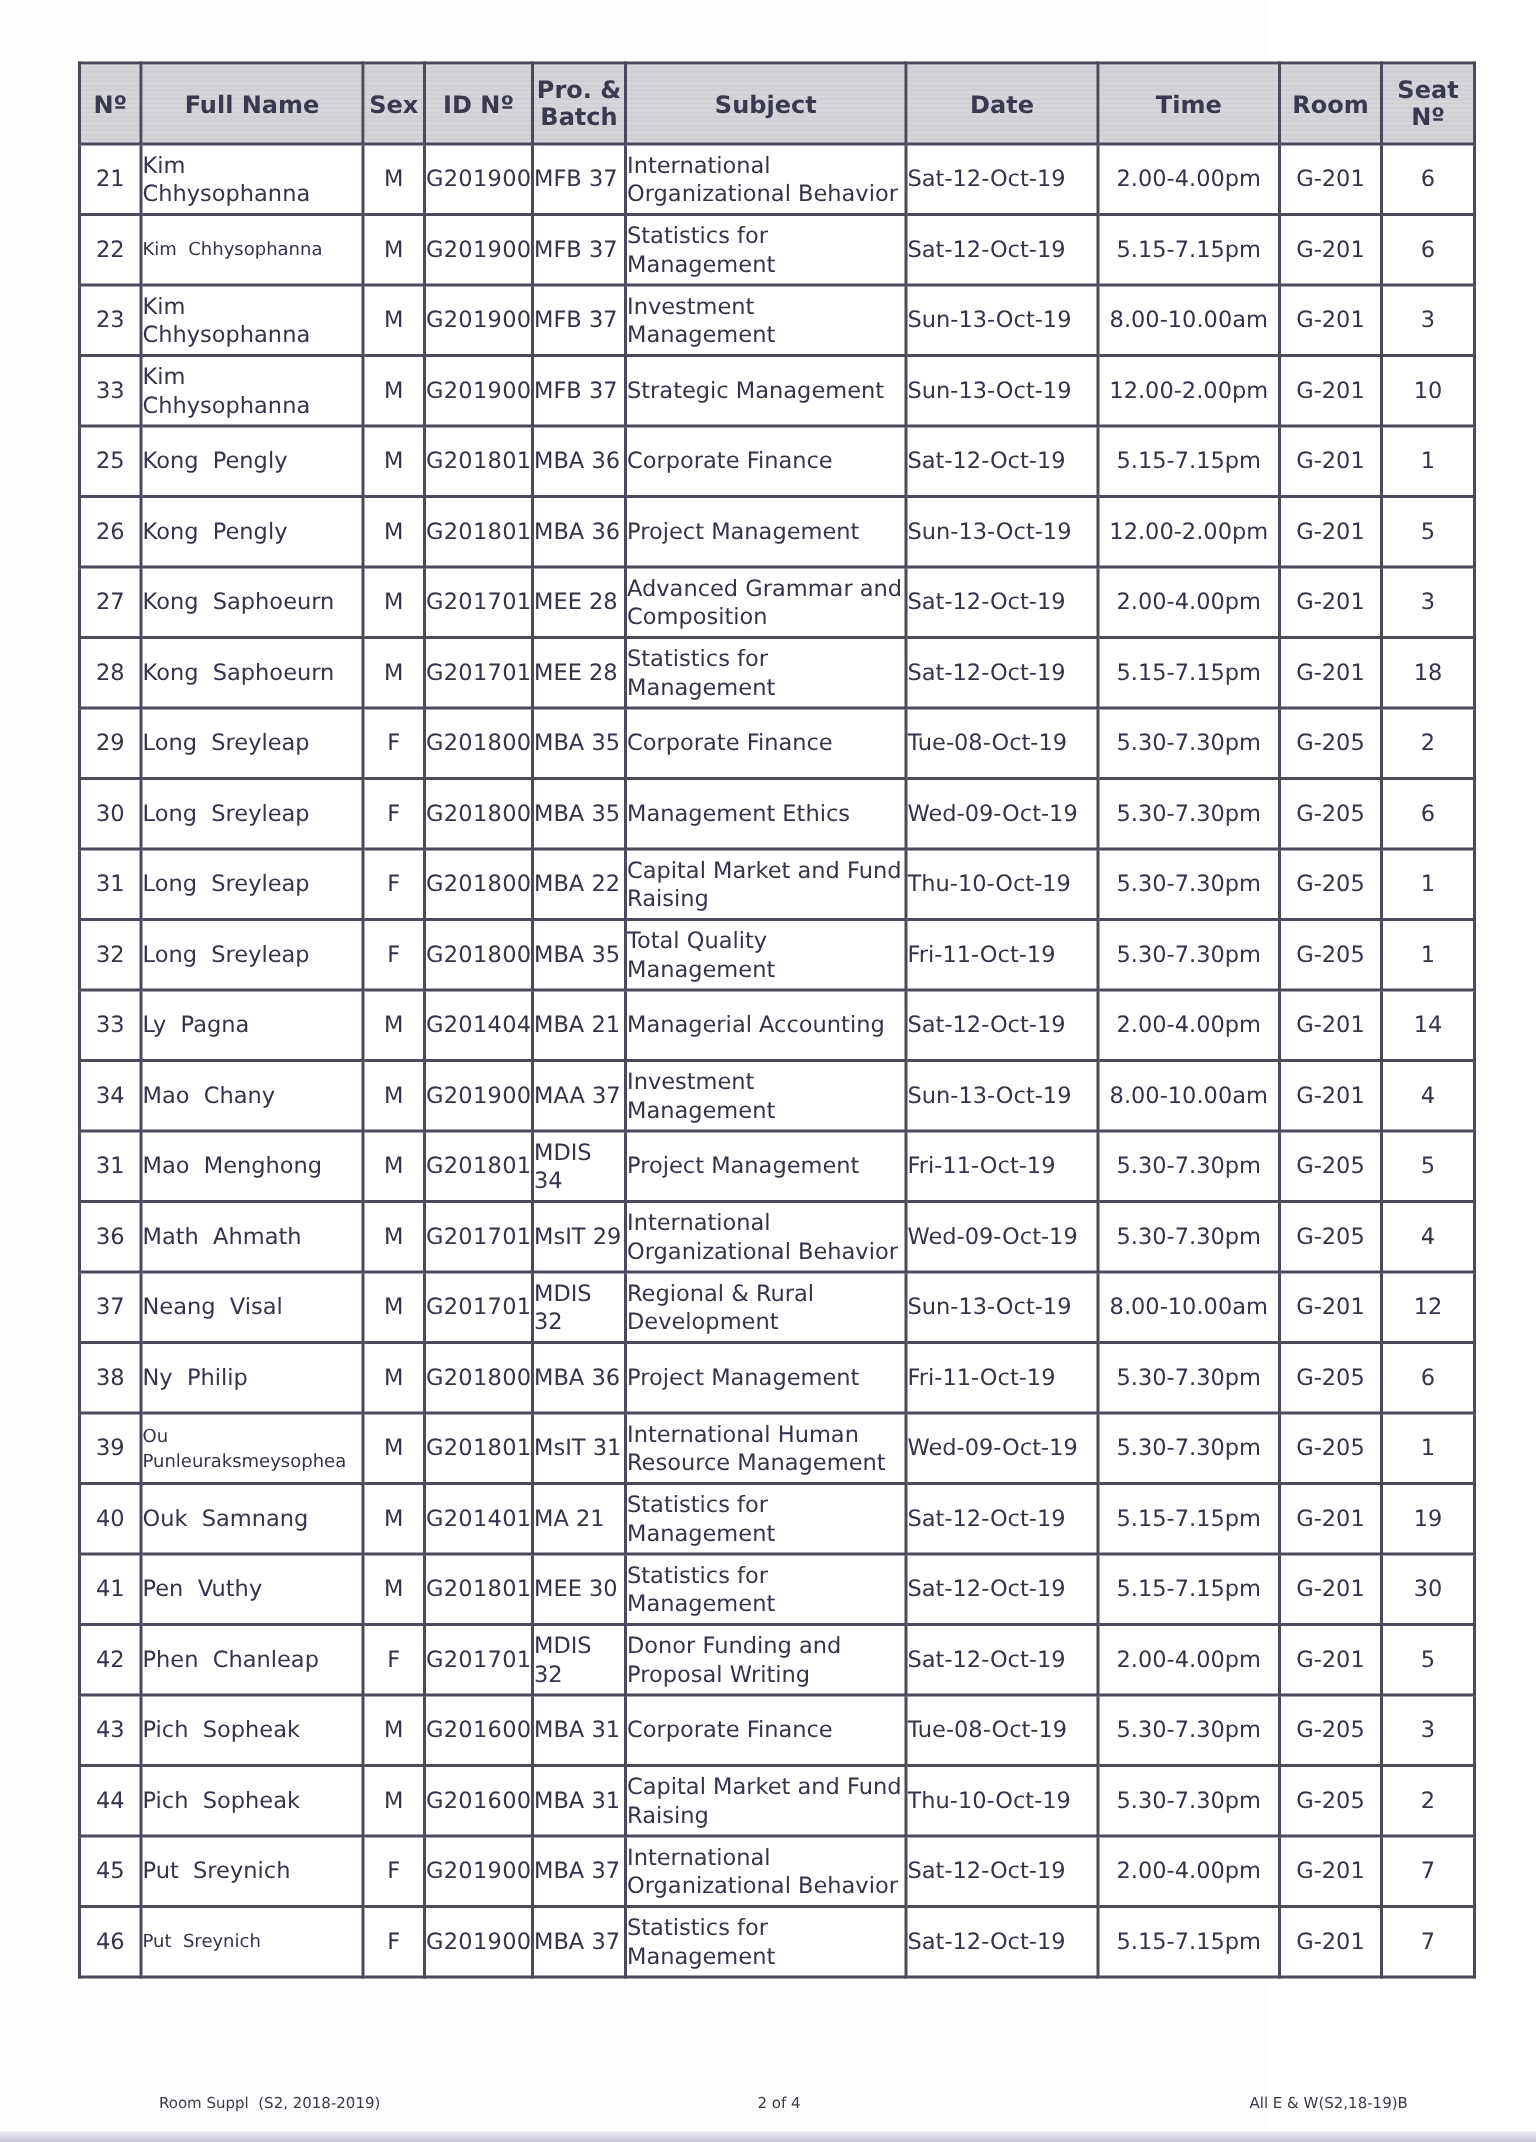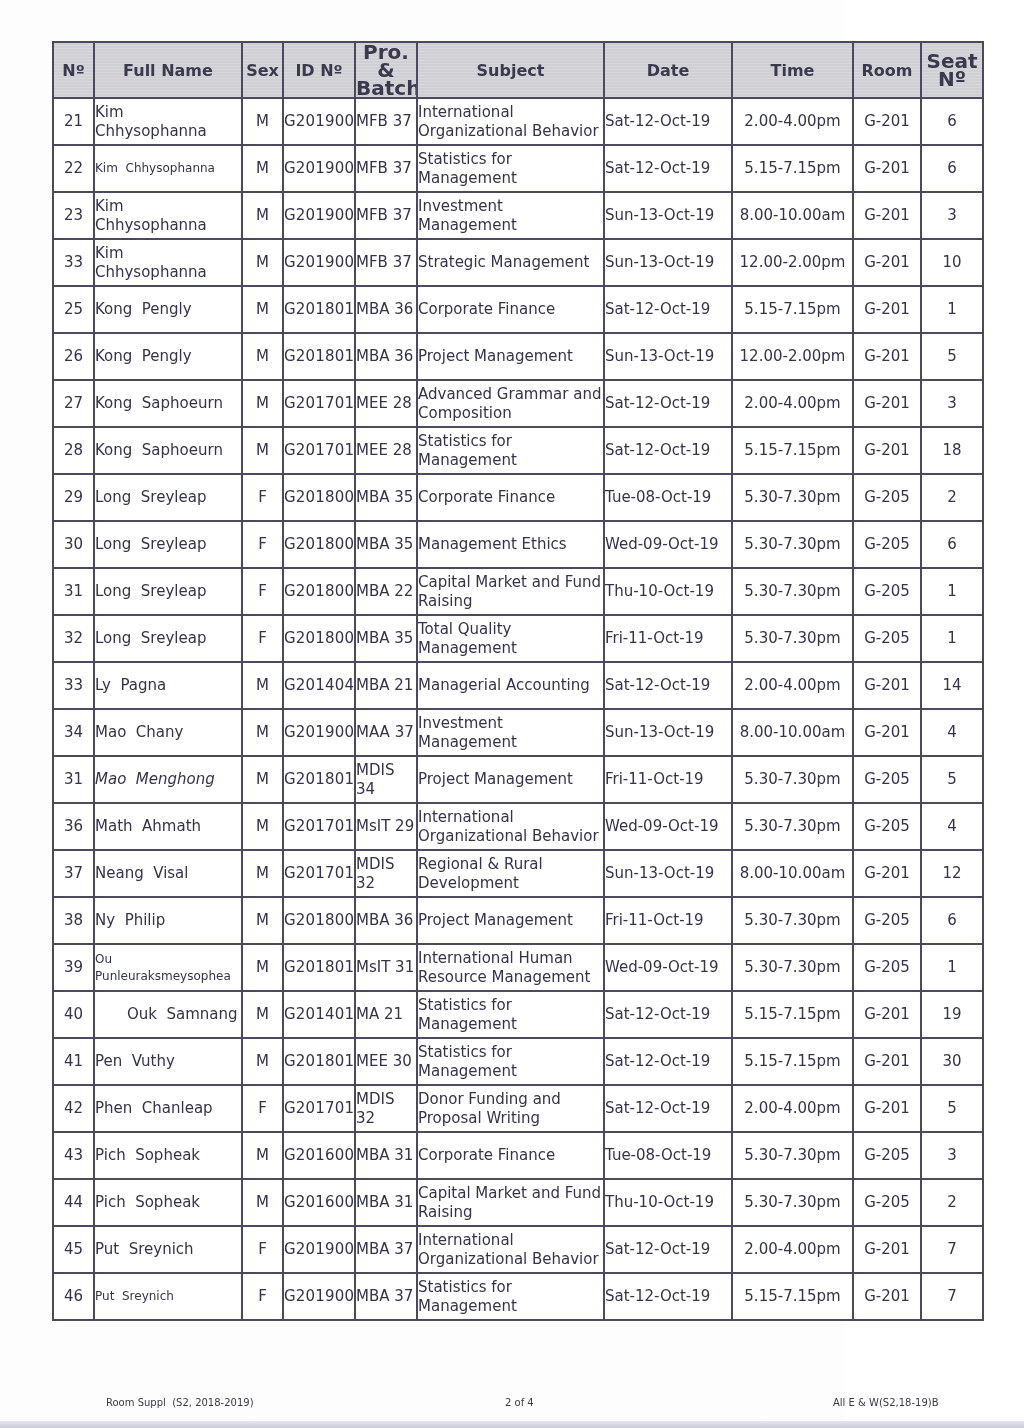--- a/index.html
+++ b/index.html
@@ -40,21 +40,21 @@
       background: #cfcfd4;
       background-image: repeating-linear-gradient(0deg, rgba(255,255,255,0.18) 0px, rgba(255,255,255,0.18) 1px, transparent 1px, transparent 3px);
       font-weight: bold;
       font-size: 16px;
       line-height: 19px;
       color: #3a3a4e;
       text-align: center;
       vertical-align: middle;
     }
     table.exam thead th.two-line {
-      font-size: 20px;
+      font-size: 16px;
       line-height: 18px;
     }
     table.exam tbody td {
       height: 45px;
       font-size: 15px;
       line-height: 19px;
       vertical-align: middle;
       color: #33334a;
       background: #ffffff;
     }
@@ -292,21 +292,21 @@
           <td class="c-id">G20190058</td>
           <td class="c-batch">MAA 37</td>
           <td class="c-subj">Investment Management</td>
           <td class="c-date">Sun-13-Oct-19</td>
           <td class="c-time">8.00-10.00am</td>
           <td class="c-room">G-201</td>
           <td class="c-seat">4</td>
         </tr>
         <tr>
           <td class="c-no">31</td>
-          <td class="c-name" style="white-space: pre; font-style: italic;">Mao  Menghong</td>
+          <td class="c-name" style="white-space: pre;">Mao  Menghong</td>
           <td class="c-sex">M</td>
           <td class="c-id">G20180168</td>
           <td class="c-batch">MDIS 34</td>
           <td class="c-subj">Project Management</td>
           <td class="c-date">Fri-11-Oct-19</td>
           <td class="c-time">5.30-7.30pm</td>
           <td class="c-room">G-205</td>
           <td class="c-seat">5</td>
         </tr>
         <tr>
@@ -353,21 +353,21 @@
           <td class="c-id">G20180165</td>
           <td class="c-batch">MsIT 31</td>
           <td class="c-subj">International Human Resource Management</td>
           <td class="c-date">Wed-09-Oct-19</td>
           <td class="c-time">5.30-7.30pm</td>
           <td class="c-room">G-205</td>
           <td class="c-seat">1</td>
         </tr>
         <tr>
           <td class="c-no">40</td>
-          <td class="c-name" style="white-space: pre; padding-left: 32px;">Ouk  Samnang</td>
+          <td class="c-name" style="white-space: pre;">Ouk  Samnang</td>
           <td class="c-sex">M</td>
           <td class="c-id">G20140135</td>
           <td class="c-batch">MA 21</td>
           <td class="c-subj">Statistics for Management</td>
           <td class="c-date">Sat-12-Oct-19</td>
           <td class="c-time">5.15-7.15pm</td>
           <td class="c-room">G-201</td>
           <td class="c-seat">19</td>
         </tr>
         <tr>

